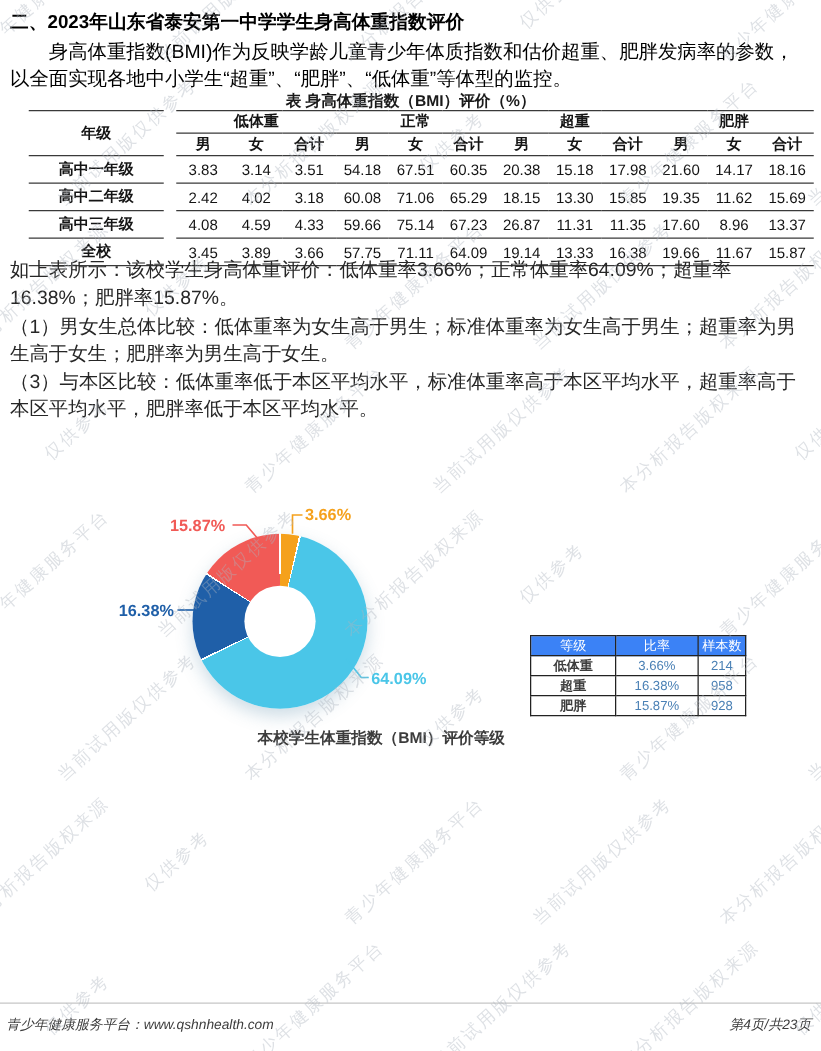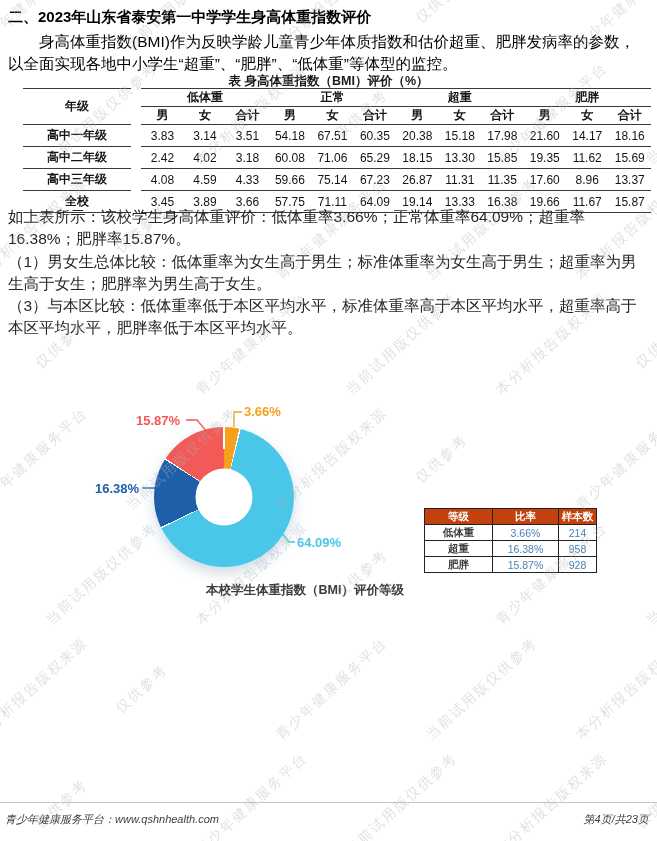--- a/index.html
+++ b/index.html
@@ -40,21 +40,21 @@
   .lbl-obese{left:136px;top:23px;}
   .lbl-over{left:95px;top:91px;}
   .lbl-normal{left:297px;top:145px;}
   .leaders{position:absolute;left:0;top:0;width:657px;height:225px;}
   .chart-caption{position:absolute;left:155px;top:192px;width:300px;text-align:center;
          font-size:12.5px;font-weight:bold;color:#3c3c3c;}
 
   table.legend{position:absolute;left:424px;top:118px;border-collapse:collapse;
          font-size:10.5px;table-layout:fixed;}
   table.legend th,table.legend td{border:1px solid #222;padding:0;text-align:center;height:15px;}
-  table.legend thead th{background:#c2410c;color:#fff;font-weight:bold;border-color:#222;}
+  table.legend thead th{background:#3b82f6;color:#fff;font-weight:normal;border-color:#222;}
   table.legend td.lab{color:#3d3d3d;font-weight:bold;}
   table.legend td.num{color:#4A80B5;}
 
   .footer{position:absolute;left:0;right:0;top:802px;border-top:1px solid #c6c6c6;
           padding:9px 8px 0 5px;display:flex;justify-content:space-between;
           font-size:11px;color:#3c3c3c;font-style:italic;}
 </style>
 </head>
 <body>
 

